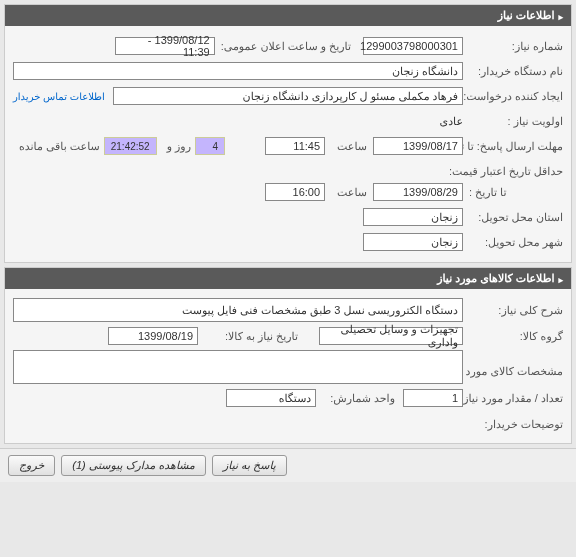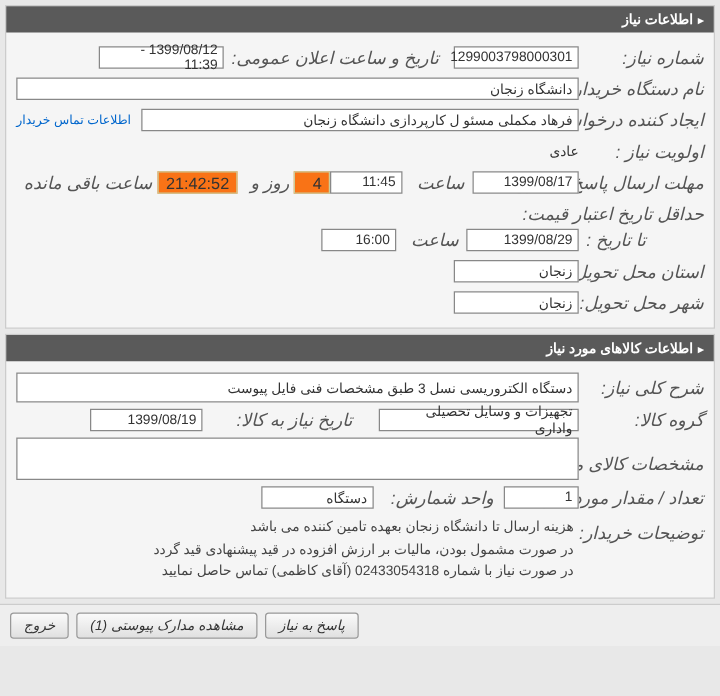--- a/index.html
+++ b/index.html
@@ -30,47 +30,46 @@
     padding: 6px 8px;
   }
   .row {
     display: flex;
     align-items: center;
     margin: 3px 0;
     min-height: 22px;
   }
   .label {
     color: #555;
-    font-size: 14px;
+    font-size: 11px;
     white-space: nowrap;
     padding-left: 6px;
-    font-style: italic;
   }
   .field {
     border: 1px solid #888;
     background: #fff;
     padding: 2px 4px;
     font-size: 11px;
     height: 18px;
     display: inline-flex;
     align-items: center;
     color: #333;
   }
   .field-wide { flex: 1; min-width: 0; }
   .link {
     color: #0066cc;
     cursor: pointer;
     text-decoration: none;
     font-size: 10px;
   }
   .yellow {
-    background: #f97316;
+    background: #c4b5fd;
     border: 1px solid #cc9;
     padding: 2px 6px;
-    font-size: 13px;
+    font-size: 10px;
     height: 18px;
     display: inline-flex;
     align-items: center;
   }
   .textarea {
     border: 1px solid #888;
     background: #fff;
     min-height: 34px;
     width: 100%;
     padding: 3px 4px;
@@ -183,44 +182,39 @@
   </div>
   <div class="panel-body">
 
     <div class="row">
       <span class="label w120">شرح کلی نیاز:</span>
       <span class="field field-wide" style="height:24px">دستگاه الکتروریسی نسل 3 طبق مشخصات فنی فایل پیوست</span>
     </div>
 
     <div class="row">
       <span class="label w120">گروه کالا:</span>
-      <span class="field" style="width:160px">تجهیزات و وسایل تحصیلی واداری</span>
+      <span class="field" style="width:144px">تجهیزات و وسایل تحصیلی واداری</span>
       <span class="label" style="margin:0 21px">تاریخ نیاز به کالا:</span>
       <span class="field w90">1399/08/19</span>
     </div>
 
     <div class="row" style="align-items:center">
       <span class="label w120" style="padding-top:8px">مشخصات کالای مورد نیاز:</span>
       <div class="textarea"></div>
     </div>
 
     <div class="row">
       <span class="label w120">تعداد / مقدار مورد نیاز:</span>
       <span class="field w60">1</span>
       <span class="label" style="margin:0 8px">واحد شمارش:</span>
       <span class="field w90">دستگاه</span>
     </div>
 
     <div class="row" style="align-items:flex-start">
       <span class="label w120" style="padding-top:6px">توضیحات خریدار:</span>
-      <div class="desc-text">
-        <div>هزینه ارسال تا دانشگاه زنجان بعهده تامین کننده می باشد</div>
-        <div>در صورت مشمول بودن، مالیات بر ارزش افزوده در قید پیشنهادی قید گردد</div>
-        <div>در صورت نیاز با شماره 02433054318 (آقای کاظمی) تماس حاصل نمایید</div>
-      </div>
     </div>
 
   </div>
 </div>
 
 <div class="buttons">
   <button class="btn">پاسخ به نیاز</button>
   <button class="btn">مشاهده مدارک پیوستی (1)</button>
   <button class="btn">خروج</button>
 </div>

